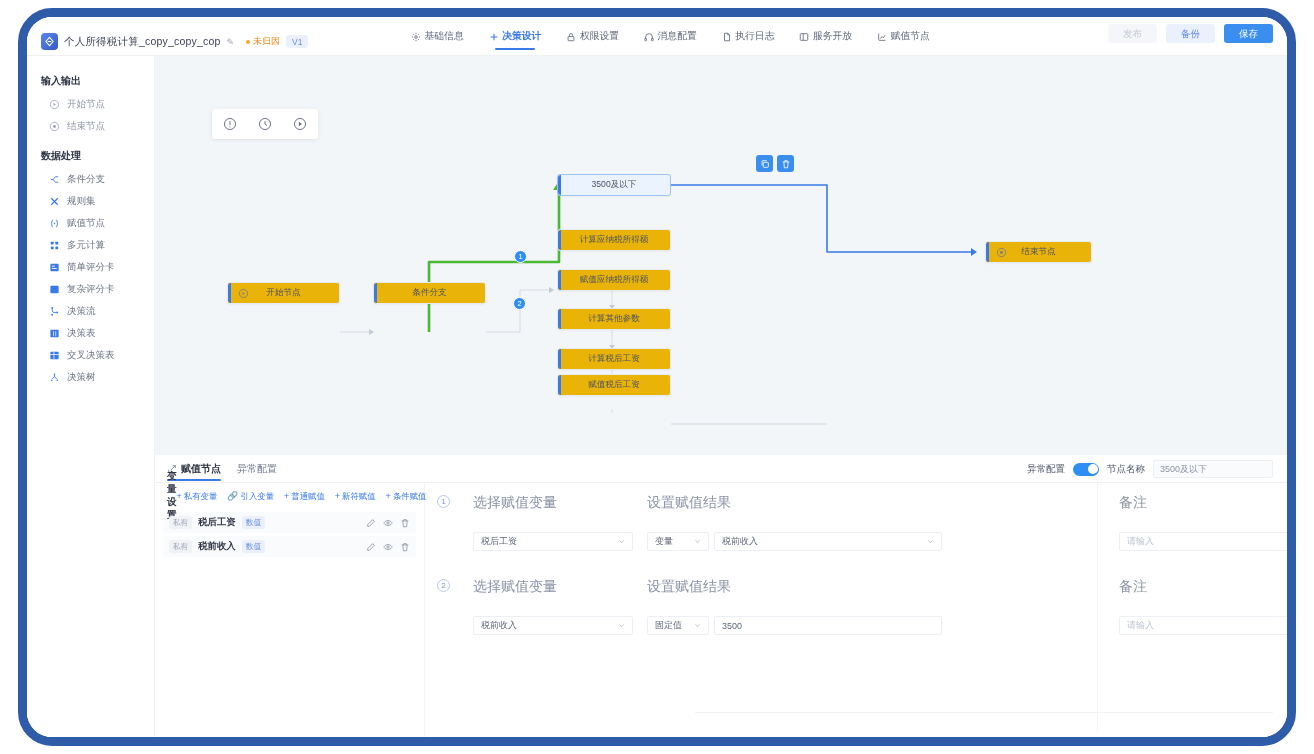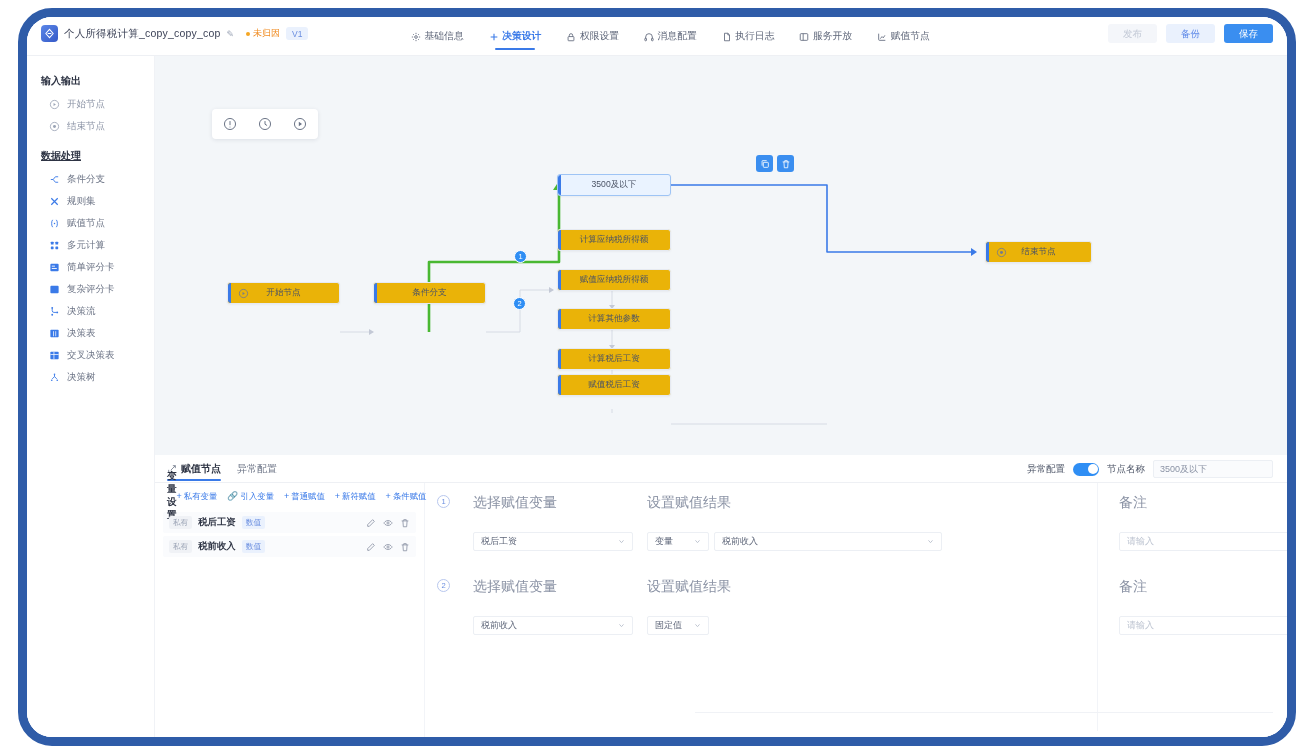--- a/index.html
+++ b/index.html
@@ -25,21 +25,21 @@
     overflow: hidden;
   }
 
   
   #header {
     position: absolute; left: 0; top: 0;
     width: 1260px; height: 39px;
     background: #ffffff;
     border-bottom: 1px solid #eef0f4;
   }
-  .hdr-left { position: absolute; left: 14px; top: 8px; display: flex; align-items: center; gap: 6px; }
+  .hdr-left { position: absolute; left: 14px; top: 16px; display: flex; align-items: center; gap: 6px; }
   .logo {
     width: 17px; height: 17px; border-radius: 4px;
     background: linear-gradient(135deg,#5b87e8,#3559c7);
     display: flex; align-items: center; justify-content: center;
   }
   .logo svg { width: 11px; height: 11px; }
   .proj-title { font-size: 10.5px; color: #3c4257; letter-spacing: .2px; }
   .edit-pen { font-size: 9px; color: #9aa3b5; cursor: pointer; }
   .status-dot { width: 4px; height: 4px; border-radius: 50%; background: #f5a623; display:inline-block; margin-right:3px;}
   .status-txt { font-size: 9px; color: #f08c22; }
@@ -353,21 +353,21 @@
     <div class="side-item muted">
       <span class="sic">
             <svg viewBox="0 0 24 24" fill="none" stroke="currentColor" stroke-width="1.8">
               <circle cx="12" cy="12" r="9"></circle>
               <circle cx="12" cy="12" r="3.2" fill="currentColor" stroke="none"></circle>
             </svg>
           </span>
       <span>结束节点</span>
     </div>
 
-    <div class="side-group-title" style="margin-top:6px;text-decoration:underline;">数据处理</div>
+    <div class="side-group-title" style="margin-top:6px;">数据处理</div>
 
     <div class="side-item">
       <span class="sic">
             <svg viewBox="0 0 24 24" fill="none" stroke="currentColor" stroke-width="2">
               <path d="M4 12h5M9 12l5-6h6M9 12l5 6h6"></path>
             </svg>
           </span>
       <span>条件分支</span>
     </div>
     <div class="side-item">
@@ -730,20 +730,23 @@
           <span class="flabel">设置赋值结果</span>
           <div class="frow">
             <div class="fctrl" style="width:62px;">
               <span class="cv">固定值</span>
               <span class="chev">
                     <svg viewBox="0 0 24 24" fill="none" stroke="currentColor" stroke-width="3">
                       <path d="M5 8l7 8 7-8"></path>
                     </svg>
                   </span>
             </div>
+            <div class="fctrl" style="width:228px;">
+              <span class="cv">3500</span>
+            </div>
           </div>
         </div>
         <div class="fgroup" style="left:694px; top:3px; width:250px;">
           <span class="flabel">备注</span>
           <div class="fctrl placeholder">
             <span class="cv">请输入</span>
           </div>
         </div>
       </div>
 

